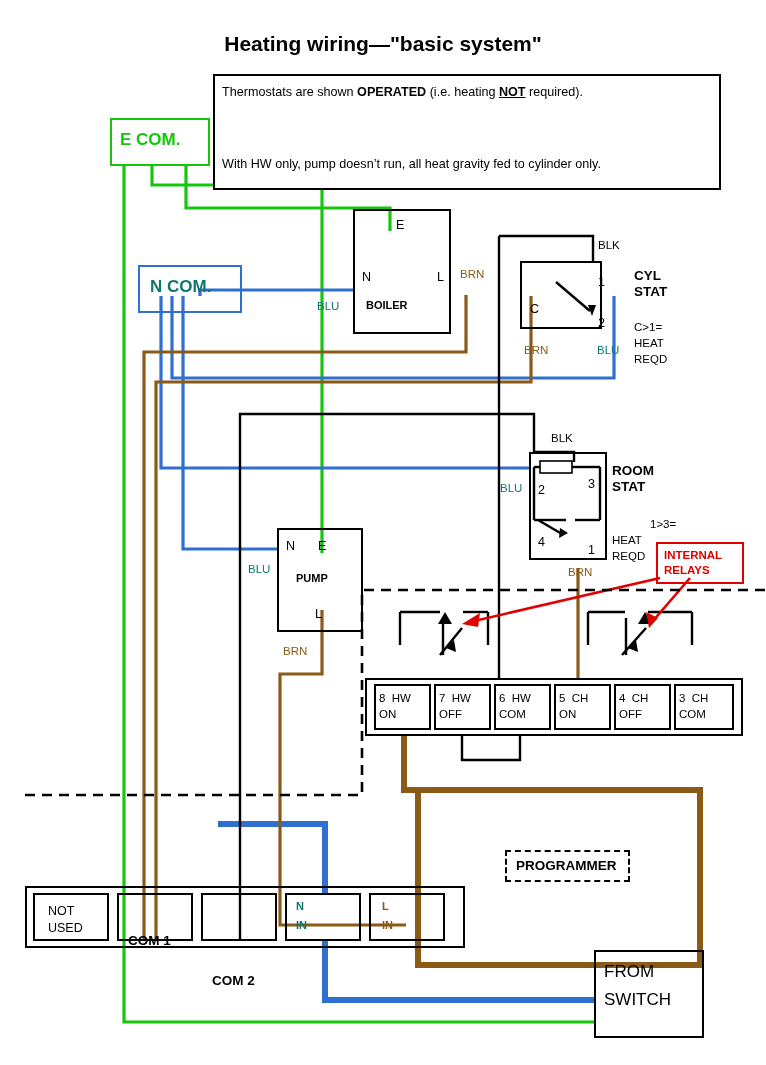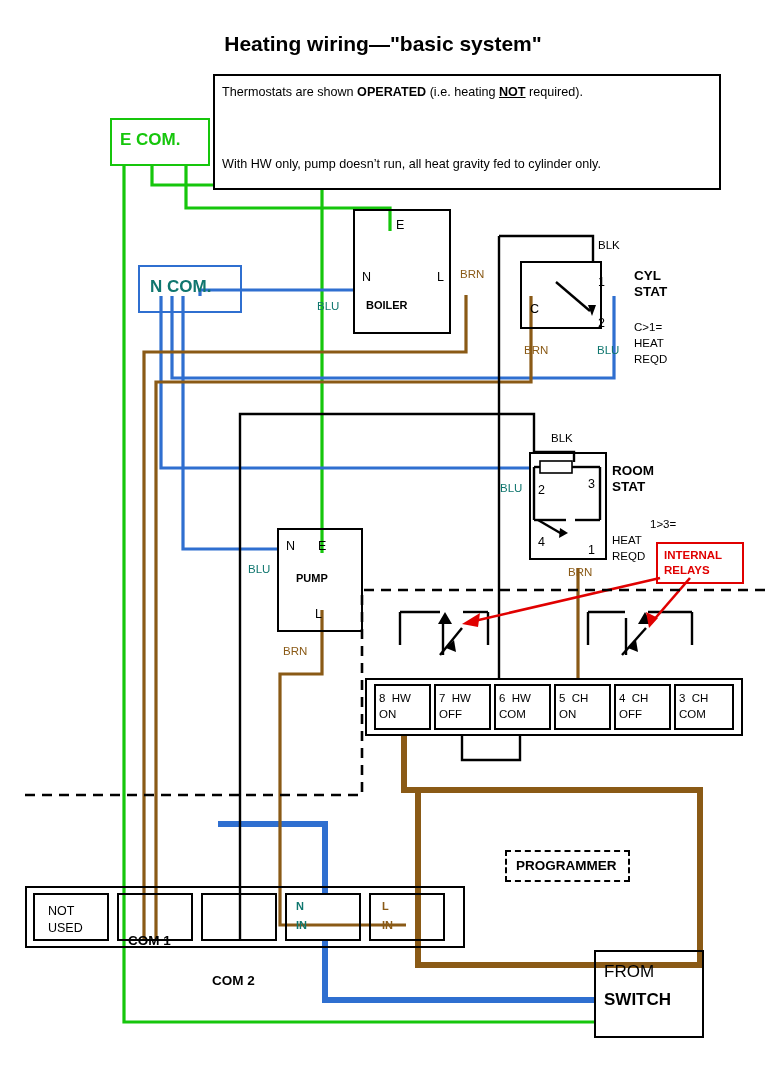--- a/index.html
+++ b/index.html
@@ -295,15 +295,15 @@
   <div class="box blk" style="left:285px; top:893px; width:76px; height:48px;"></div>
   <div class="lbl f15 b t-blu" style="left:296px; top:900px;">N</div>
   <div class="lbl f15 b t-blu" style="left:296px; top:919px;">IN</div>
 
   <div class="box blk" style="left:369px; top:893px; width:76px; height:48px;"></div>
   <div class="lbl f15 b t-brn" style="left:382px; top:900px;">L</div>
   <div class="lbl f15 b t-brn" style="left:382px; top:919px;">IN</div>
 
   <div class="box blk" style="left:594px; top:950px; width:110px; height:88px;"></div>
   <div class="lbl f17 t-blk" style="left:604px; top:962px;">FROM</div>
-  <div class="lbl f17 t-blk" style="left:604px; top:990px;font-weight:bold;">SWITCH</div>
+  <div class="lbl f17 t-blk" style="left:604px; top:990px;">SWITCH</div>
 
 </div>
 
 </body></html>

